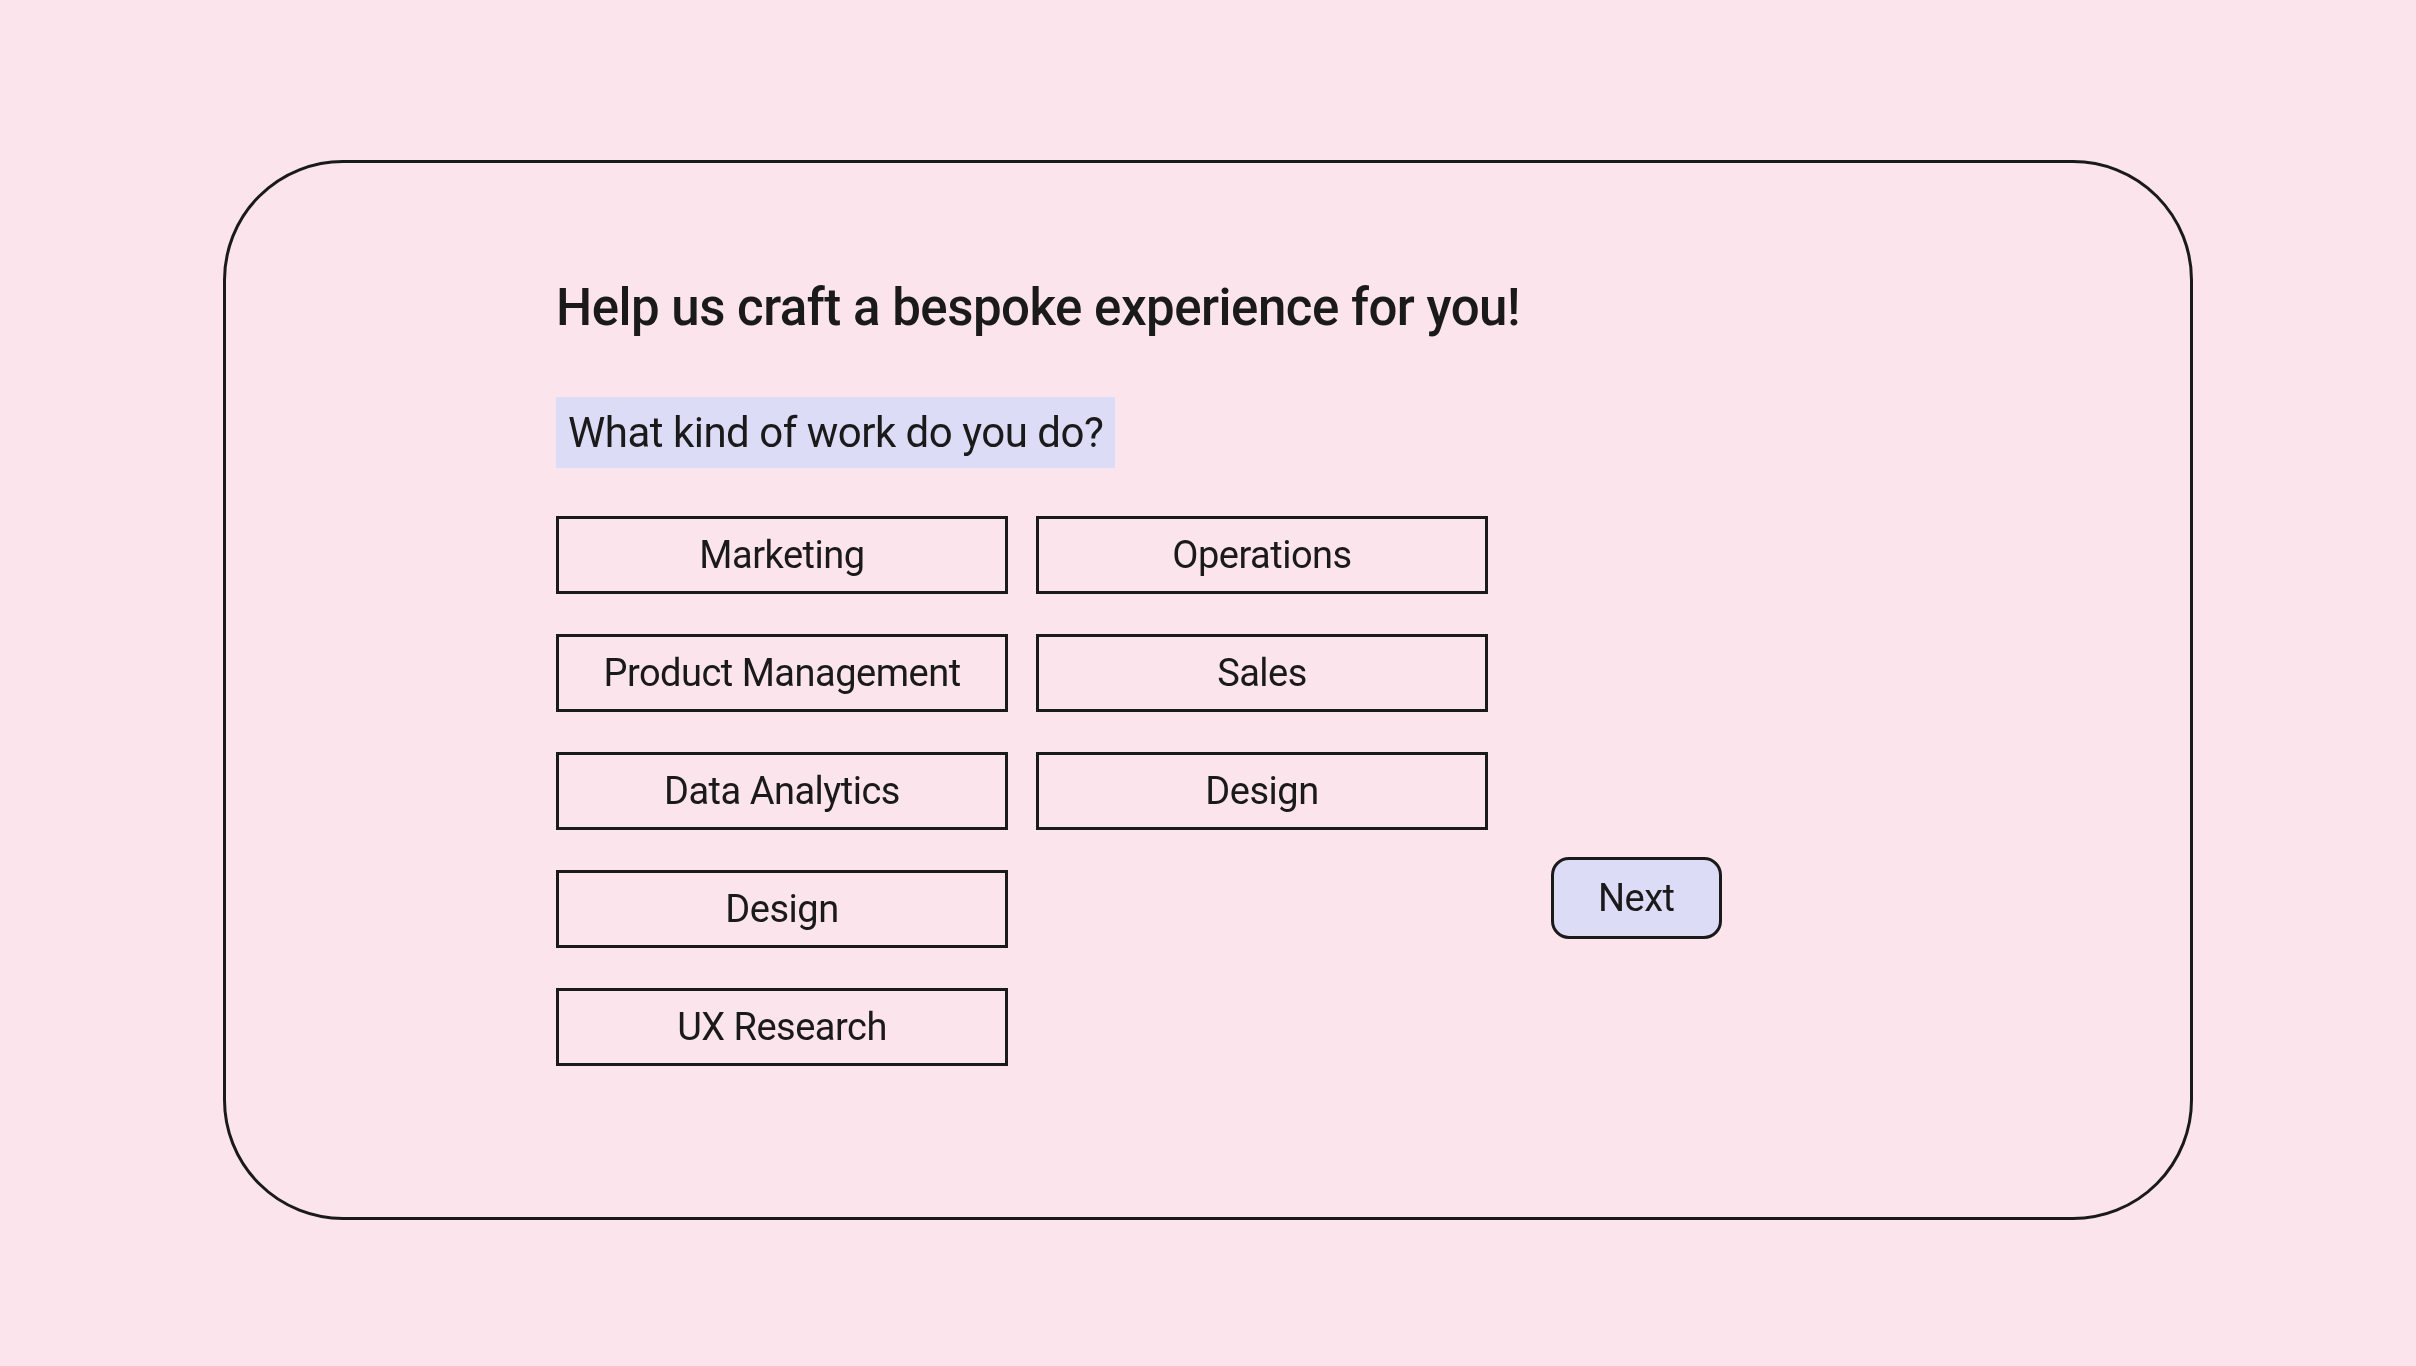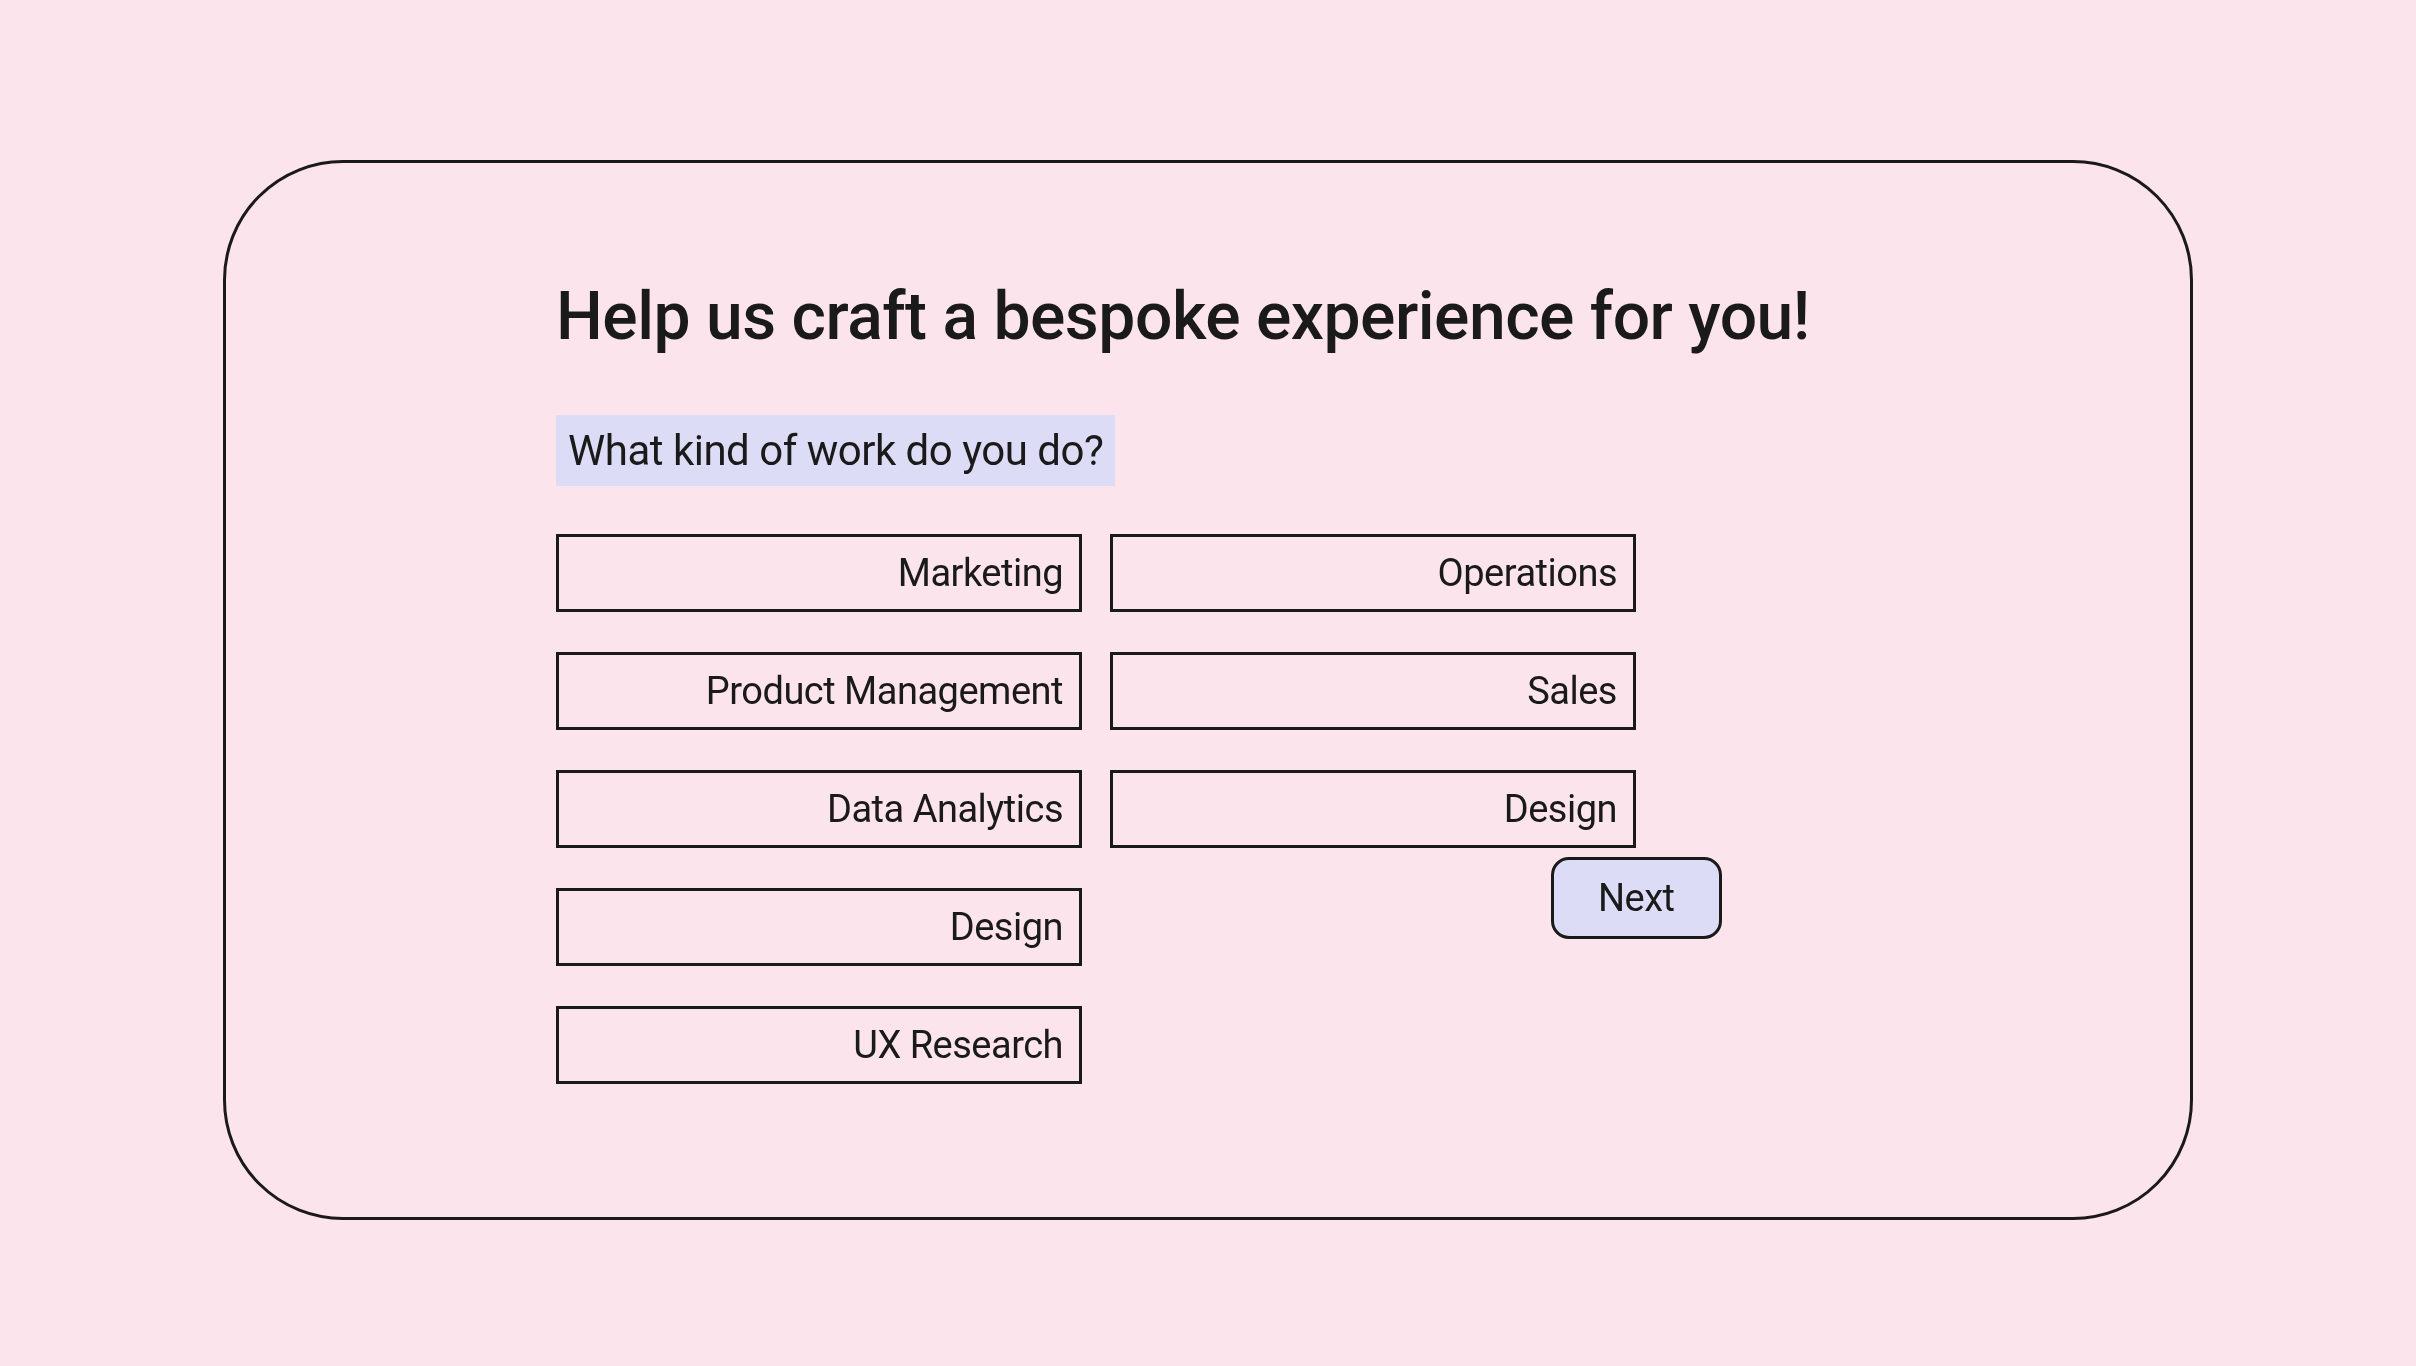--- a/index.html
+++ b/index.html
@@ -23,21 +23,21 @@
       background-color: #FCE4EC;
       border: 3px solid #1a1a1a;
       border-radius: 120px;
       width: 1970px;
       height: 1060px;
       padding: 115px 330px 115px 330px;
       position: relative;
     }
 
     .heading {
-      font-size: 66px;
+      font-size: 51px;
       font-weight: 500;
       color: #1a1a1a;
       margin-bottom: 60px;
       letter-spacing: -0.5px;
     }
 
     .question {
       font-size: 42px;
       font-weight: 400;
       color: #1a1a1a;
@@ -58,23 +58,23 @@
       flex-direction: column;
       gap: 40px;
     }
 
     .option-button {
       background-color: transparent;
       border: 3px solid #1a1a1a;
       color: #1a1a1a;
       font-size: 38px;
       font-weight: 400;
-      text-align: right;
+      text-align: center;
       padding: 14px 16px;
-      width: 526px;
+      width: 452px;
       cursor: pointer;
       font-family: inherit;
       letter-spacing: -0.5px;
     }
 
     .next-button {
       position: absolute;
       bottom: 278px;
       left: 1325px;
       background-color: #DDDCF7;

